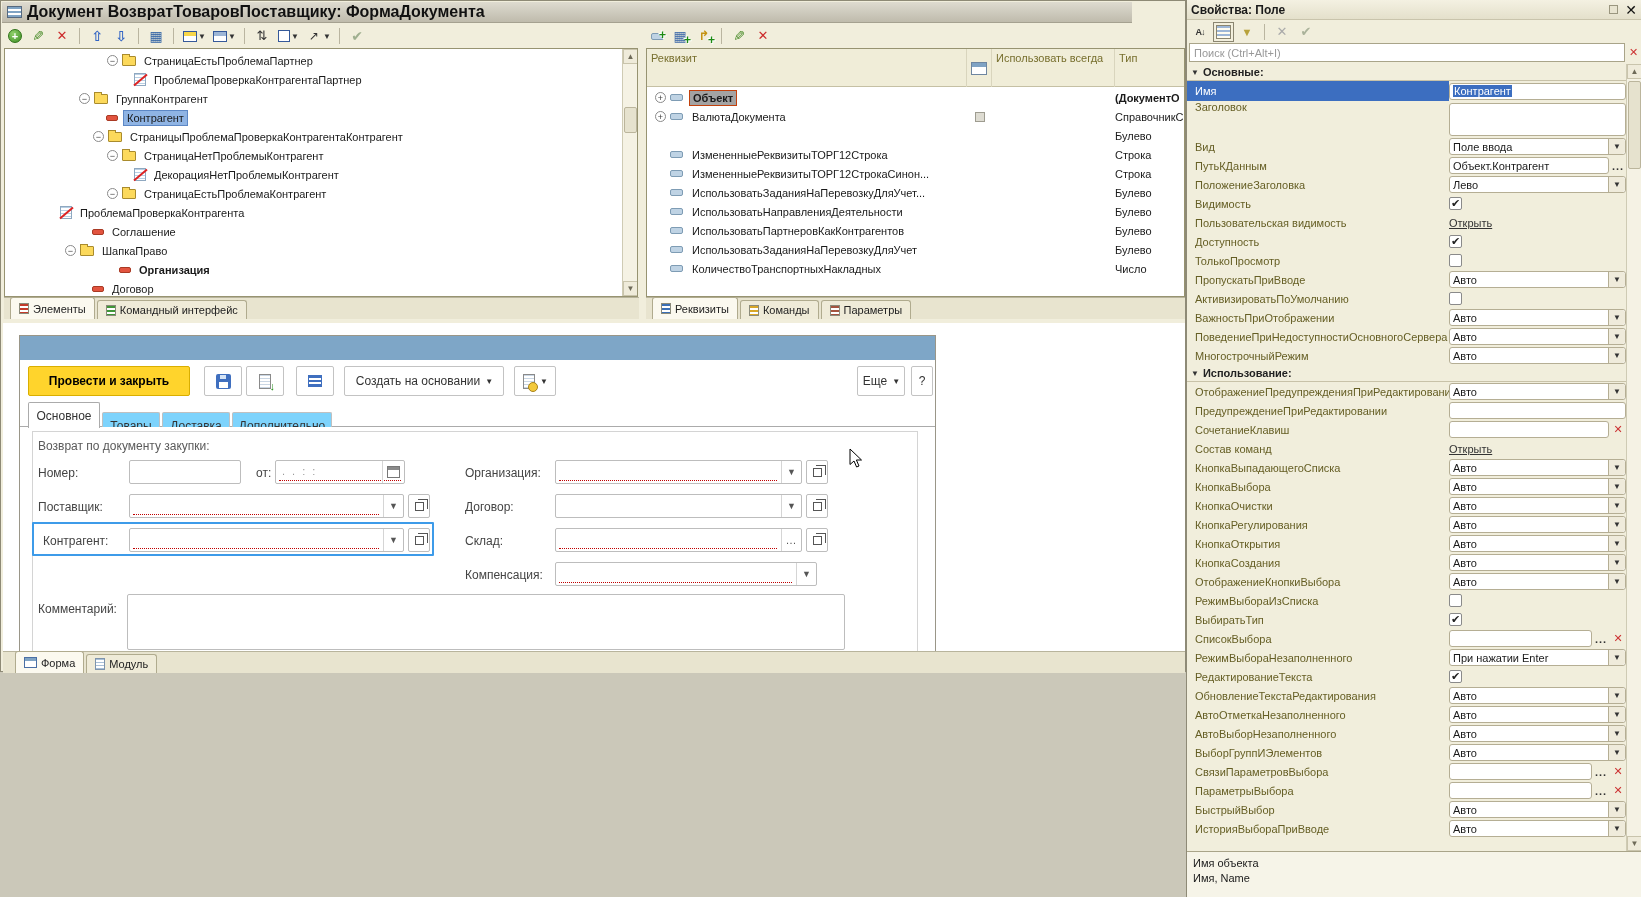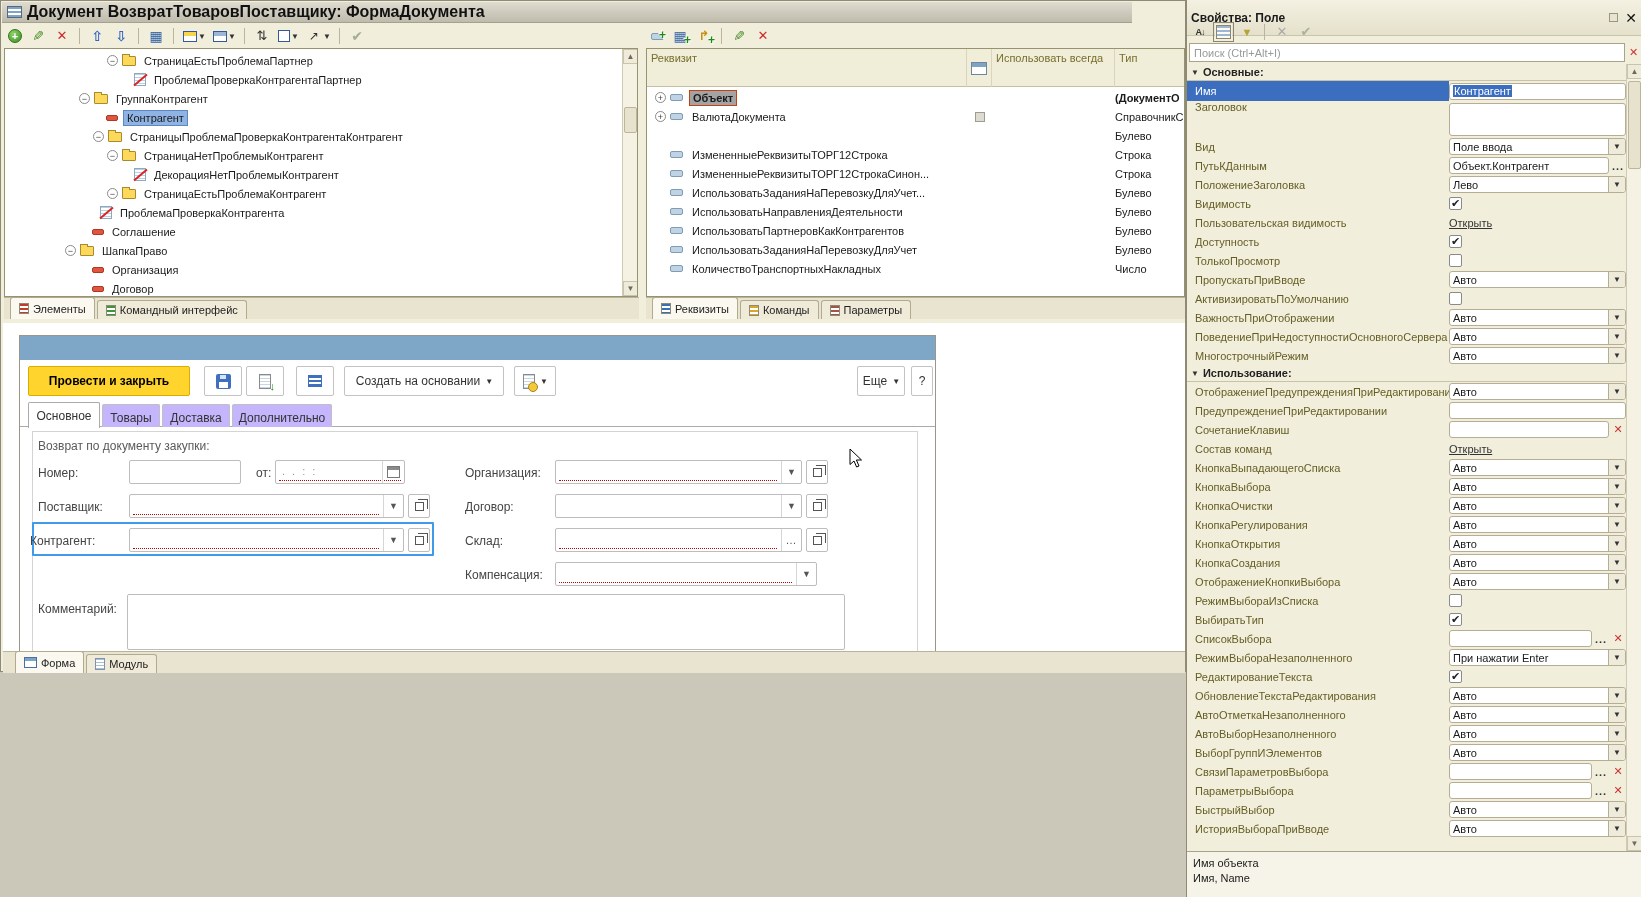--- a/index.html
+++ b/index.html
@@ -94,21 +94,21 @@
   #btn-post-close { left:8px; width:162px; background:#FFD42C; border-color:#D9AE00; font-weight:bold; color:#000; }
   .ico-floppy { width:15px; height:15px; background:#3F6FBF; border-radius:2px; position:relative; }
   .ico-floppy::before { content:""; position:absolute; left:3px; bottom:1px; width:9px; height:6px; background:#fff; }
   .ico-floppy::after { content:""; position:absolute; left:4px; top:1px; width:6px; height:4px; background:#D6E4F5; }
   .ico-page { width:12px; height:15px; background:#fff; border:1px solid #8a8a8a; position:relative; background-image:repeating-linear-gradient(#C9D6E4 0 1px,#fff 1px 3px); }
   .ico-greenarrow::after { content:"↓"; position:absolute; right:-5px; bottom:-4px; color:#1E8A12; font-weight:bold; font-size:11px; text-shadow:1px 1px 0 #fff; }
   .ico-list { width:14px; height:12px; background:repeating-linear-gradient(#3F6FBF 0 2px,#fff 2px 4px); border:1px solid #3F6FBF; }
   .ico-clock::after { content:""; position:absolute; right:-4px; bottom:-4px; width:8px; height:8px; border-radius:50%; background:#F3C93B; border:1px solid #A8831B; }
   
   #ftabs { position:absolute; left:0; top:66px; width:100%; height:25px; border-bottom:1px solid #ABABAB; }
-  .ftab { position:absolute; top:2px; height:26px; padding:0 10px; display:flex; align-items:center; background:#c4b5fd; border:1px solid #C0C0C0; border-bottom:none; border-radius:2px 2px 0 0; color:#333; font-size:12px; }
+  .ftab { position:absolute; top:10px; height:26px; padding:0 10px; display:flex; align-items:center; background:#7dd3fc; border:1px solid #C0C0C0; border-bottom:none; border-radius:2px 2px 0 0; color:#333; font-size:12px; }
   .ftab.active { background:#fff; top:0; height:26px; border-color:#ABABAB; z-index:2; }
   
   #fcontent { position:absolute; left:0; top:91px; width:100%; bottom:0; background:#fff; }
   #groupframe { position:absolute; left:12px; top:4px; width:886px; height:226px; border:1px solid #D4D4D4; border-bottom:none; }
   .flabel { position:absolute; color:#444; font-size:12px; }
   .finput { position:absolute; height:24px; background:#fff; border:1px solid #BDBDBD; border-radius:2px; }
   .finput .req { position:absolute; left:3px; right:3px; bottom:2px; border-bottom:1px dotted #C00000; }
   .fdd { position:absolute; right:0; top:0; width:20px; height:100%; border-left:1px solid #D5D5D5; display:flex; align-items:center; justify-content:center; color:#555; font-size:9px; }
   .fdots { font-size:11px; color:#555; letter-spacing:1px; }
   .fopen { position:absolute; height:24px; width:22px; border:1px solid #BDBDBD; border-radius:2px; background:#fff; display:flex; align-items:center; justify-content:center; }
@@ -117,21 +117,21 @@
   .ico-cal { width:13px; height:12px; border:1px solid #777; background:linear-gradient(#8a8a8a 0 3px,#fff 3px); }
   .datetext { position:absolute; left:6px; top:4px; color:#999; letter-spacing:2px; }
   #sel-outline { position:absolute; border:2px solid #3D9BE9; border-radius:1px; }
   #comment-area { position:absolute; background:#fff; border:1px solid #BDBDBD; border-radius:2px; }
 
   
   #edittabs { left:2px; top:650px; width:1182px; height:22px; }
 
   
   #props { left:1186px; top:0; width:455px; height:897px; background:#F1EEDC; border-left:1px solid #8E8A76; }
-  #ptitle { position:absolute; left:0; top:0; width:100%; height:36px; display:flex; align-items:center; padding:0 4px; font-weight:bold; font-size:12px; background:linear-gradient(#F4F1E2,#E4E0CB); border-bottom:1px solid #C9C4AC; }
+  #ptitle { position:absolute; left:0; top:0; width:100%; height:20px; display:flex; align-items:center; padding:0 4px; font-weight:bold; font-size:12px; background:linear-gradient(#F4F1E2,#E4E0CB); border-bottom:1px solid #C9C4AC; }
   #ptitle .grow { flex:1; }
   .pin { width:9px; height:9px; border:1px solid #9a967f; background:#E8E4D0; }
   .closex { font-weight:bold; font-size:14px; color:#111; margin-left:7px; }
   #ptoolbar { position:absolute; left:0; top:20px; width:100%; height:23px; }
   .ico-sort { font-size:9px; font-weight:bold; color:#333; letter-spacing:-1px; }
   .ico-cats { width:15px; height:14px; border:1px solid #8A8570; background:#FDFBF0 repeating-linear-gradient(#9DB6D6 0 2px,#FDFBF0 2px 4px); }
   .pressed { outline:1px solid #8A8570; outline-offset:1px; background-color:#F5F1DE; }
   .ico-filter { color:#B8A23C; font-size:11px; }
   .ico-x-dis { color:#AAA; font-weight:bold; }
   .ico-ok-dis { color:#AAB29A; font-weight:bold; }
@@ -267,34 +267,34 @@
           </div>
           <div class="tree-row" style="padding-left: 129px;">
             <span class="ico-deco"></span>
             <span class="tree-label">ДекорацияНетПроблемыКонтрагент</span>
           </div>
           <div class="tree-row" style="padding-left: 102px;">
             <span class="exp">−</span>
             <span class="ico-folder"></span>
             <span class="tree-label">СтраницаЕстьПроблемаКонтрагент</span>
           </div>
-          <div class="tree-row" style="padding-left: 95px;">
+          <div class="tree-row" style="padding-left: 55px;">
             <span class="ico-deco"></span>
             <span class="tree-label">ПроблемаПроверкаКонтрагента</span>
           </div>
           <div class="tree-row" style="padding-left: 87px;">
             <span class="ico-field"></span>
             <span class="tree-label">Соглашение</span>
           </div>
           <div class="tree-row" style="padding-left: 60px;">
             <span class="exp">−</span>
             <span class="ico-folder"></span>
             <span class="tree-label">ШапкаПраво</span>
           </div>
-          <div class="tree-row" style="padding-left: 87px;">
+          <div class="tree-row" style="padding-left: 114px; font-weight: bold;">
             <span class="ico-field"></span>
             <span class="tree-label">Организация</span>
           </div>
           <div class="tree-row" style="padding-left: 87px;">
             <span class="ico-field"></span>
             <span class="tree-label">Договор</span>
           </div>
         </div>
       <div class="sbar" style="right:0;top:0;height:100%;">
         <div class="sb-btn" style="top:0;">▲</div>
@@ -479,21 +479,21 @@
           <div class="flabel" style="left:18px;top:73px;">Поставщик:</div>
           <div class="finput" style="left:109px;top:67px;width:275px;">
             <span class="req" style="right:24px;"></span>
             <span class="fdd">▼</span>
           </div>
           <div class="fopen" style="left:388px;top:67px;">
               <span class="ico-open"></span>
             </div>
 
           <div id="sel-outline" style="left:12px;top:95px;width:402px;height:34px;"></div>
-          <div class="flabel" style="left:10px;top:107px;">Контрагент:</div>
+          <div class="flabel" style="left:23px;top:107px;">Контрагент:</div>
           <div class="finput" style="left:109px;top:101px;width:275px;">
             <span class="req" style="right:24px;"></span>
             <span class="fdd">▼</span>
           </div>
           <div class="fopen" style="left:388px;top:101px;">
               <span class="ico-open"></span>
             </div>
 
           <div class="flabel" style="left:445px;top:39px;">Организация:</div>
           <div class="finput" style="left:535px;top:33px;width:247px;">

